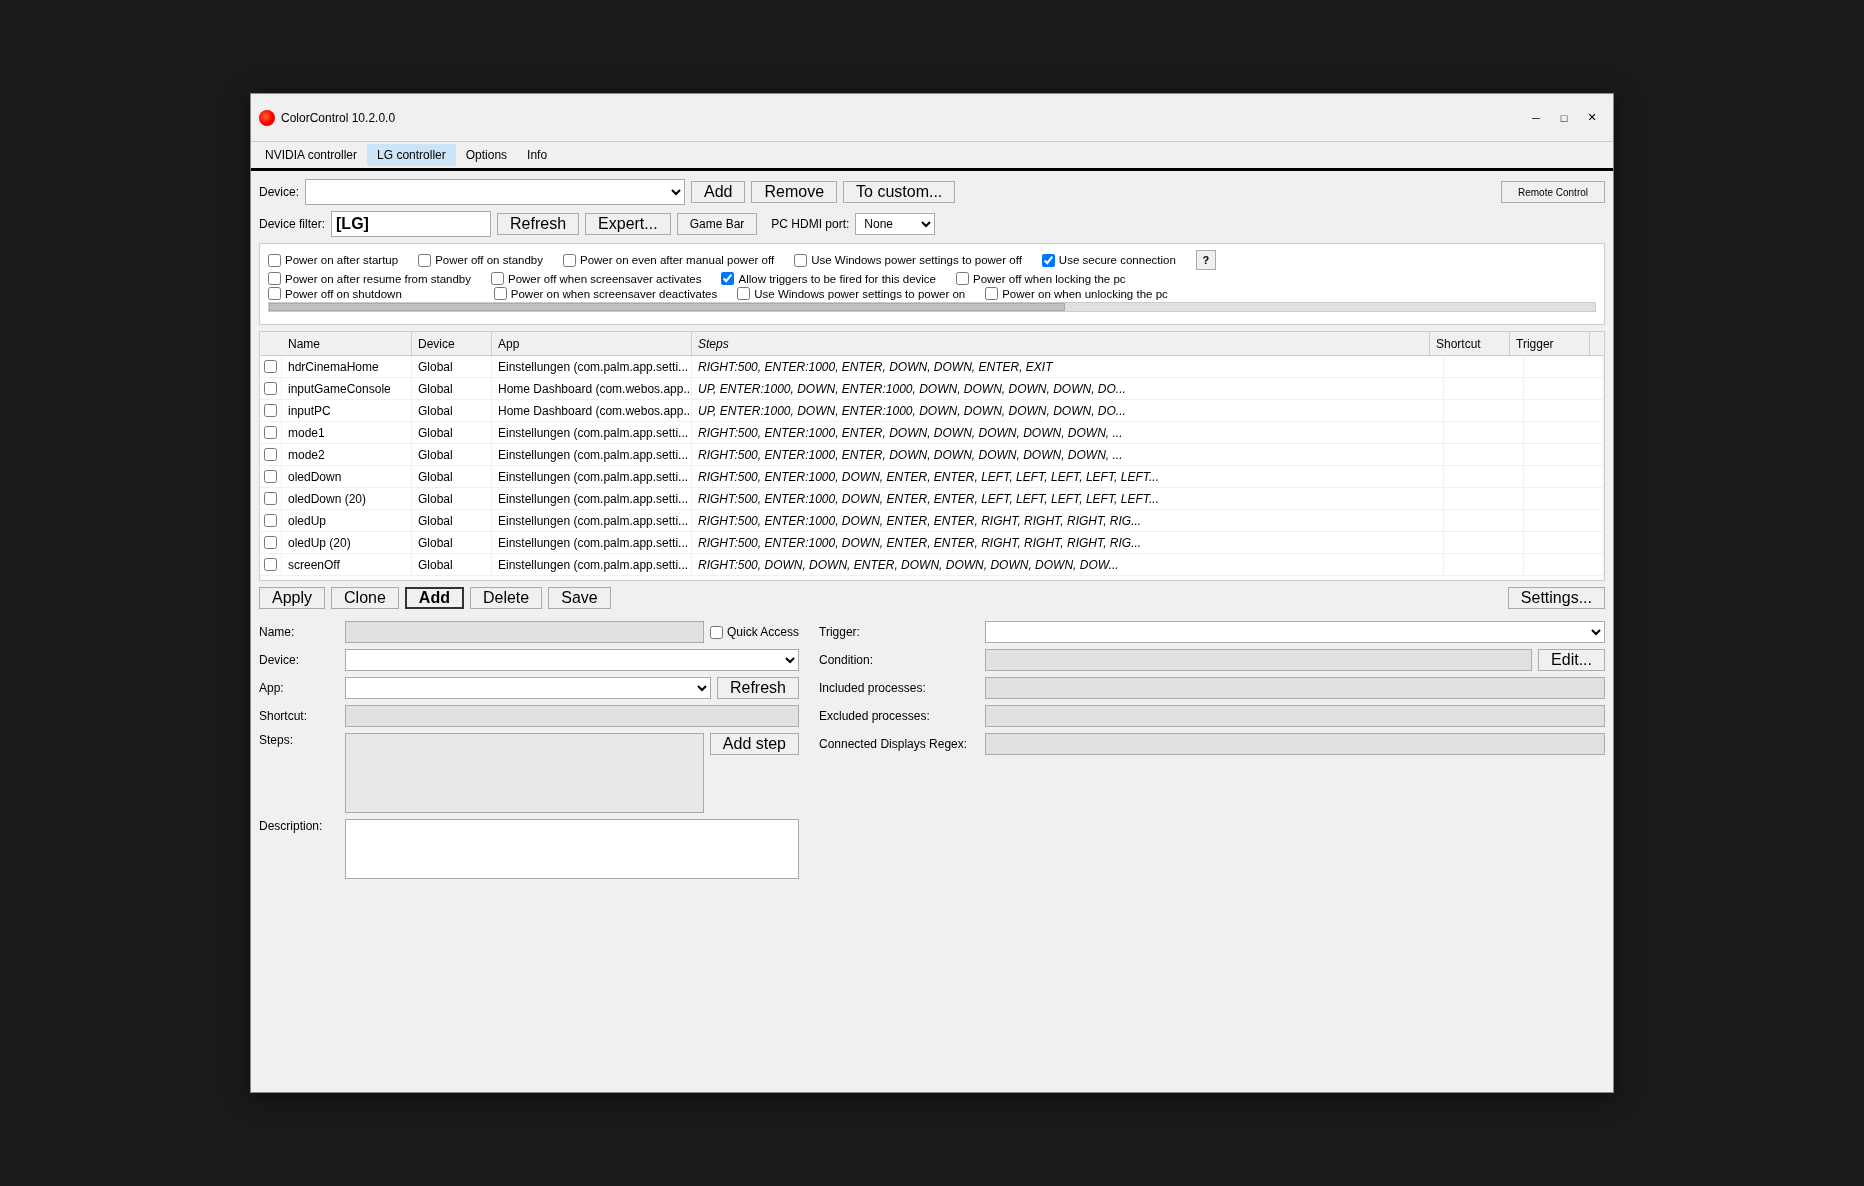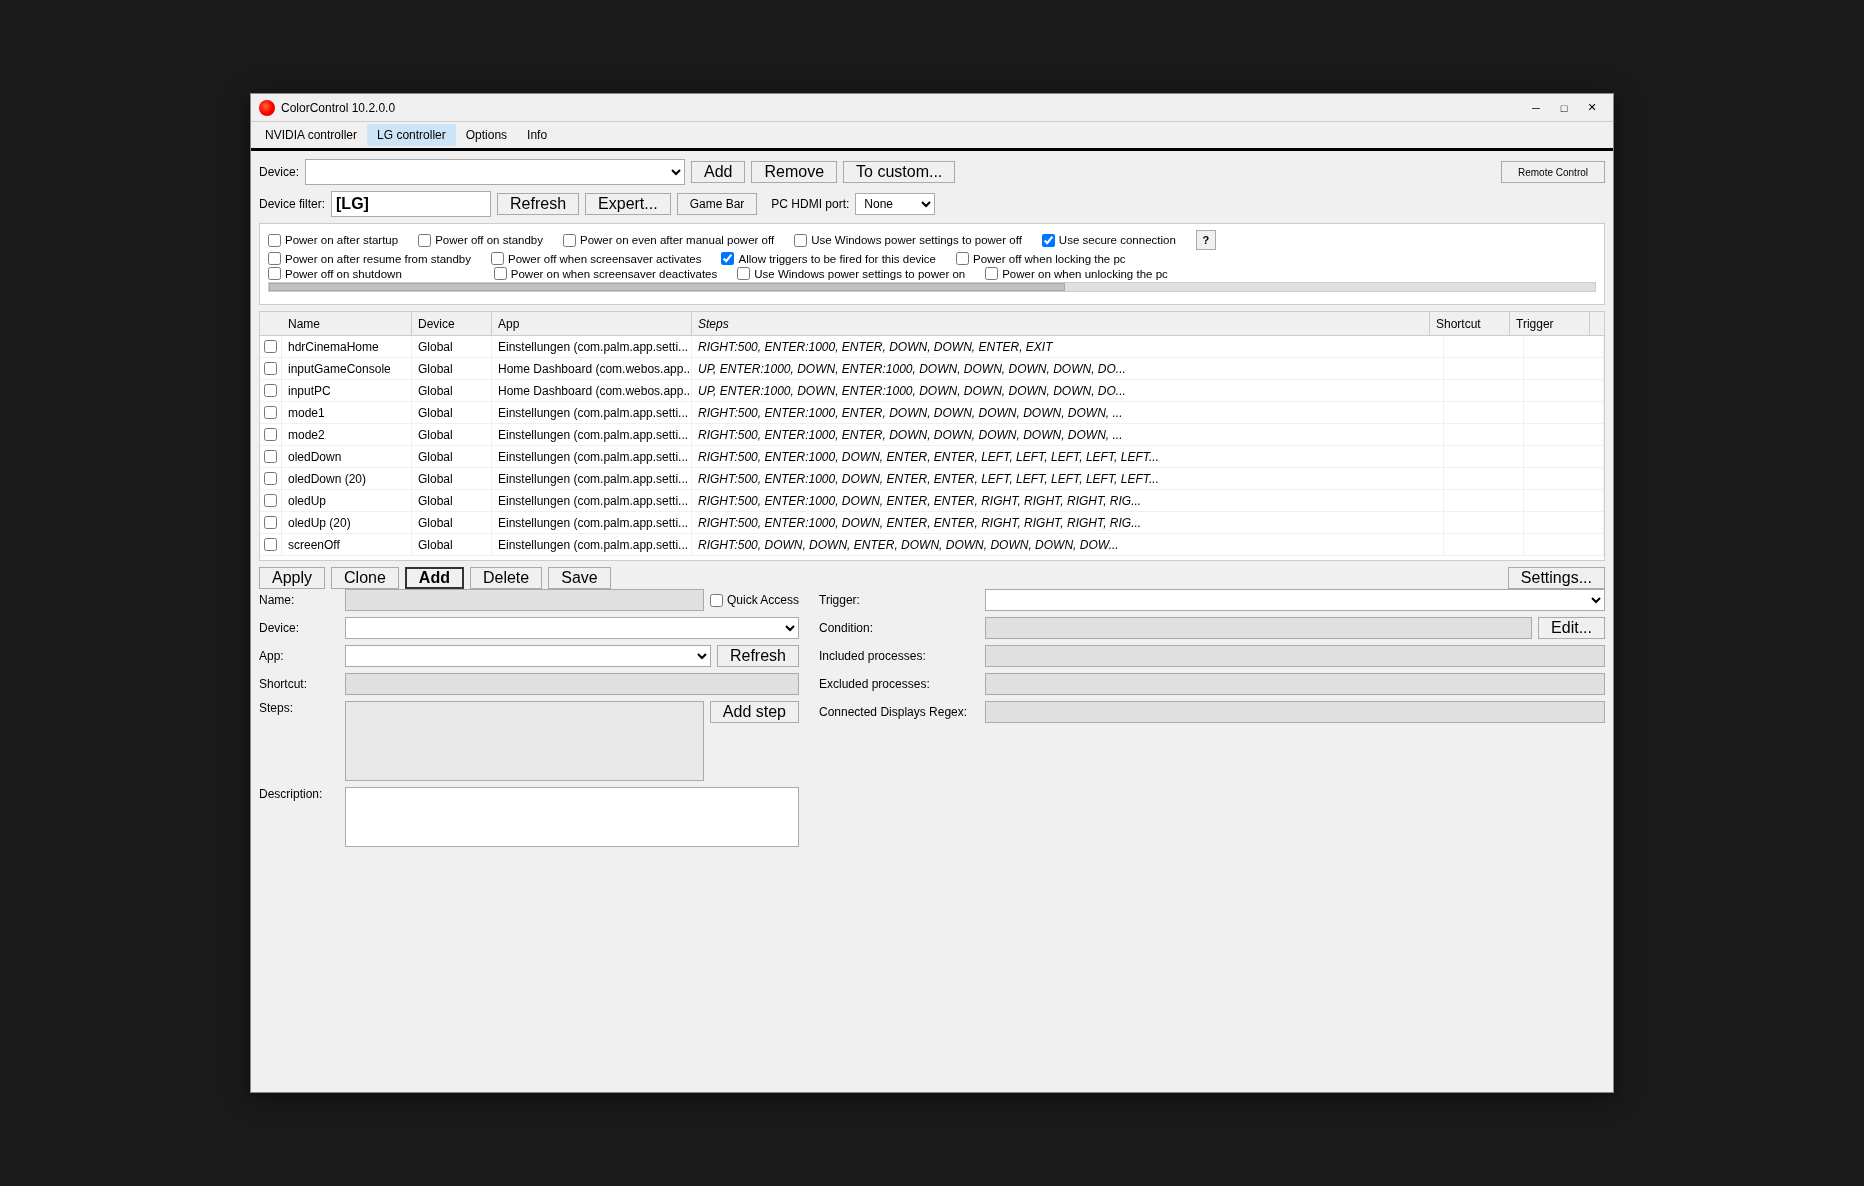--- a/index.html
+++ b/index.html
@@ -16,21 +16,21 @@
       width: 1364px;
       height: 1000px;
       background: #f0f0f0;
       border: 1px solid #888;
       display: flex;
       flex-direction: column;
       box-shadow: 0 4px 20px rgba(0,0,0,0.5);
     }
     .title-bar {
       background: #f0f0f0;
-      height: 28px;
+      height: 48px;
       display: flex;
       align-items: center;
       padding: 8px 8px;
       border-bottom: 1px solid #ccc;
       flex-shrink: 0;
     }
     .title-bar-icon {
       width: 16px;
       height: 16px;
       margin-right: 6px;
@@ -246,21 +246,21 @@
     }
     .col-name { width: 130px; flex-shrink: 0; }
     .col-device { width: 80px; flex-shrink: 0; }
     .col-app { width: 200px; flex-shrink: 0; overflow: hidden; text-overflow: ellipsis; }
     .col-steps { flex: 1; overflow: hidden; text-overflow: ellipsis; font-style: italic; }
     .col-shortcut { width: 80px; flex-shrink: 0; }
     .col-trigger { width: 80px; flex-shrink: 0; }
     .action-bar {
       display: flex;
       gap: 6px;
-      margin-bottom: 0;
+      margin-bottom: 12px;
       align-items: center;
     }
     .form-row {
       display: flex;
       align-items: center;
       gap: 6px;
     }
     .form-label {
       font-size: 12px;
       color: #000;

